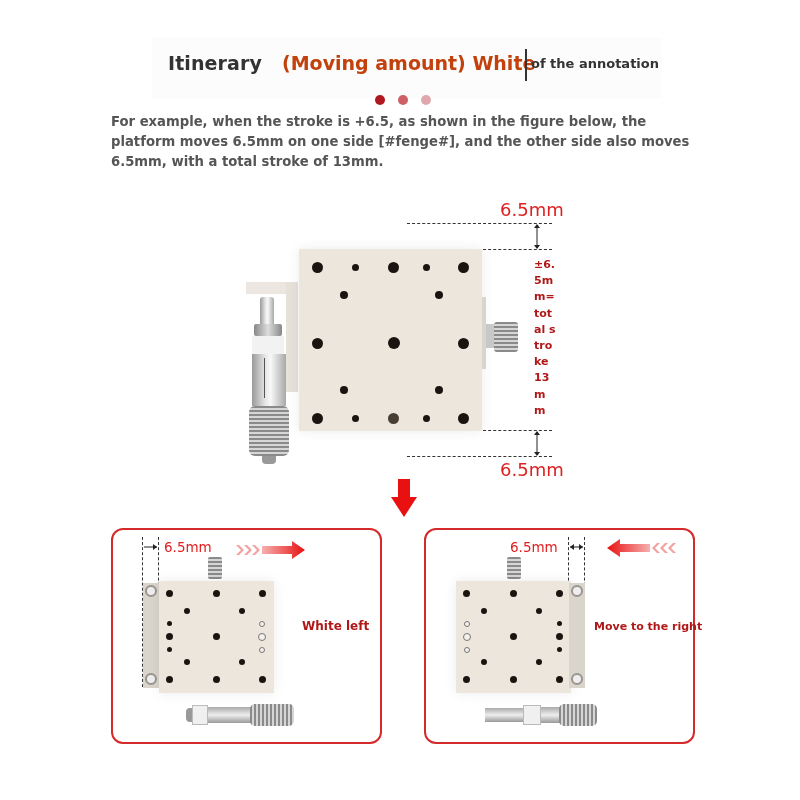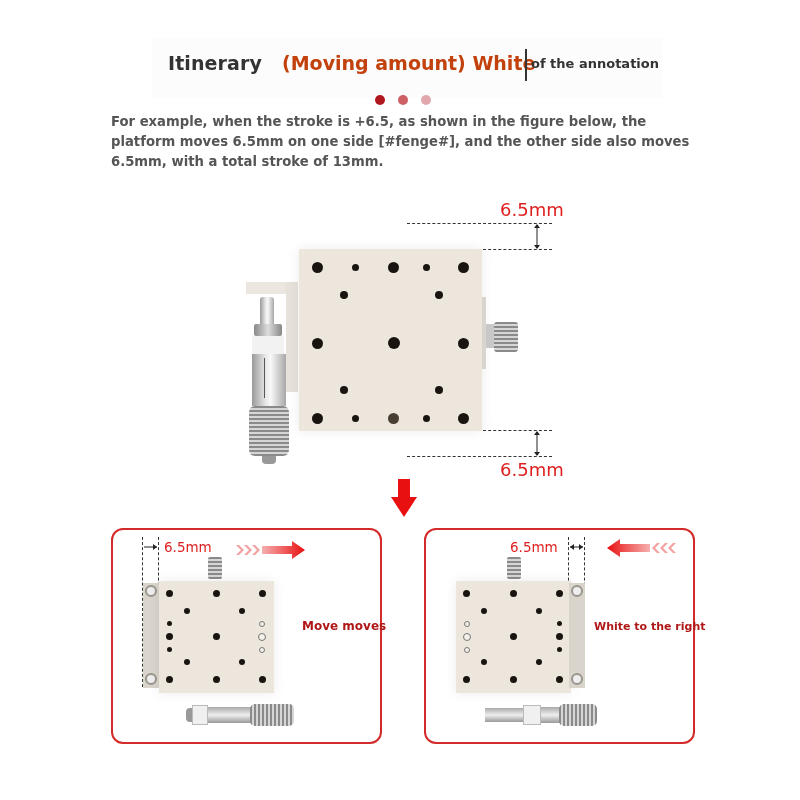--- a/index.html
+++ b/index.html
@@ -59,20 +59,21 @@
 
   <div class="abs dim-red" style="left:500px;top:199px;">6.5mm</div>
   <div class="abs dash-h" style="left:407px;top:223px;width:145px;"></div>
   <div class="abs dash-h" style="left:407px;top:249px;width:145px;"></div>
   <svg class="abs" style="left:532px;top:223px;" width="10" height="27">
     <line x1="5" y1="2" x2="5" y2="25" stroke="#222" stroke-width="1"></line>
     <path d="M2 5 L5 1 L8 5 Z" fill="#222"></path>
       <path d="M2 22 L5 26 L8 22 Z" fill="#222"></path>
   </svg>
 
+  <div class="abs dim-vert-text">±6.5mm=total stroke 13mm</div>
 
   <div class="abs dash-h" style="left:407px;top:430px;width:145px;"></div>
   <div class="abs dash-h" style="left:407px;top:456px;width:145px;"></div>
   <svg class="abs" style="left:532px;top:430px;" width="10" height="27">
     <line x1="5" y1="2" x2="5" y2="25" stroke="#222" stroke-width="1"></line>
     <path d="M2 5 L5 1 L8 5 Z" fill="#222"></path>
       <path d="M2 22 L5 26 L8 22 Z" fill="#222"></path>
   </svg>
   <div class="abs dim-red" style="left:500px;top:459px;">6.5mm</div>
 
@@ -162,21 +163,21 @@
   <div class="hole" style="left:7px;top:95px;width:7px;height:7px;"></div>
   <div class="hole" style="left:54px;top:95px;width:7px;height:7px;"></div>
   <div class="hole" style="left:100px;top:95px;width:7px;height:7px;"></div>
 </div>
 <div class="abs" style="left:186px;top:703px;width:110px;height:24px;">
   <div class="abs" style="left:0;top:5px;width:8px;height:14px;background:#999;border-radius:4px 0 0 4px;"></div>
   <div class="abs" style="left:6px;top:2px;width:16px;height:20px;background:#f0f0f0;border:1px solid #bbb;"></div>
   <div class="abs micro-body" style="left:22px;top:4px;width:44px;height:16px;background:linear-gradient(0deg,#999,#eee 50%,#aaa);"></div>
   <div class="abs knurl-h" style="left:64px;top:1px;width:44px;height:22px;border-radius:5px;"></div>
 </div>
-<div class="abs panel-label" style="left:302px;top:619px;">Move moves</div>
+<div class="abs panel-label" style="left:302px;top:619px;">White left</div>
 
 <div class="abs panel" style="left:424px;top:528px;width:271px;height:216px;"></div>
 
 <div class="abs dash-v" style="left:568px;top:537px;height:140px;"></div>
 <div class="abs dash-v" style="left:584px;top:537px;height:150px;"></div>
 <svg class="abs" style="left:569px;top:543px;" width="15" height="8">
   <line x1="1" y1="4" x2="14" y2="4" stroke="#222" stroke-width="1"></line>
   <path d="M5 1 L1 4 L5 7 Z" fill="#222"></path>
     <path d="M10 1 L14 4 L10 7 Z" fill="#222"></path>
 </svg>
@@ -215,13 +216,13 @@
 </div>
 <div class="abs" style="left:569px;top:583px;width:16px;height:105px;background:#d9d4cc;"></div>
 <div class="abs" style="left:571px;top:585px;width:12px;height:12px;border-radius:50%;border:2px solid #9a958d;background:#eee;"></div>
 <div class="abs" style="left:571px;top:673px;width:12px;height:12px;border-radius:50%;border:2px solid #9a958d;background:#eee;"></div>
 <div class="abs" style="left:485px;top:703px;width:115px;height:24px;">
   <div class="abs" style="left:0;top:5px;width:40px;height:14px;background:linear-gradient(0deg,#999,#eee 50%,#aaa);"></div>
   <div class="abs" style="left:38px;top:2px;width:18px;height:20px;background:#f0f0f0;border:1px solid #bbb;"></div>
   <div class="abs micro-body" style="left:56px;top:4px;width:20px;height:16px;background:linear-gradient(0deg,#999,#eee 50%,#aaa);"></div>
   <div class="abs knurl-h" style="left:74px;top:1px;width:38px;height:22px;border-radius:5px;"></div>
 </div>
-<div class="abs panel-label" style="left:594px;top:620px;font-size:11px;">White to the right</div>
+<div class="abs panel-label" style="left:594px;top:620px;font-size:11px;">Move to the right</div>
 
 </body></html>

